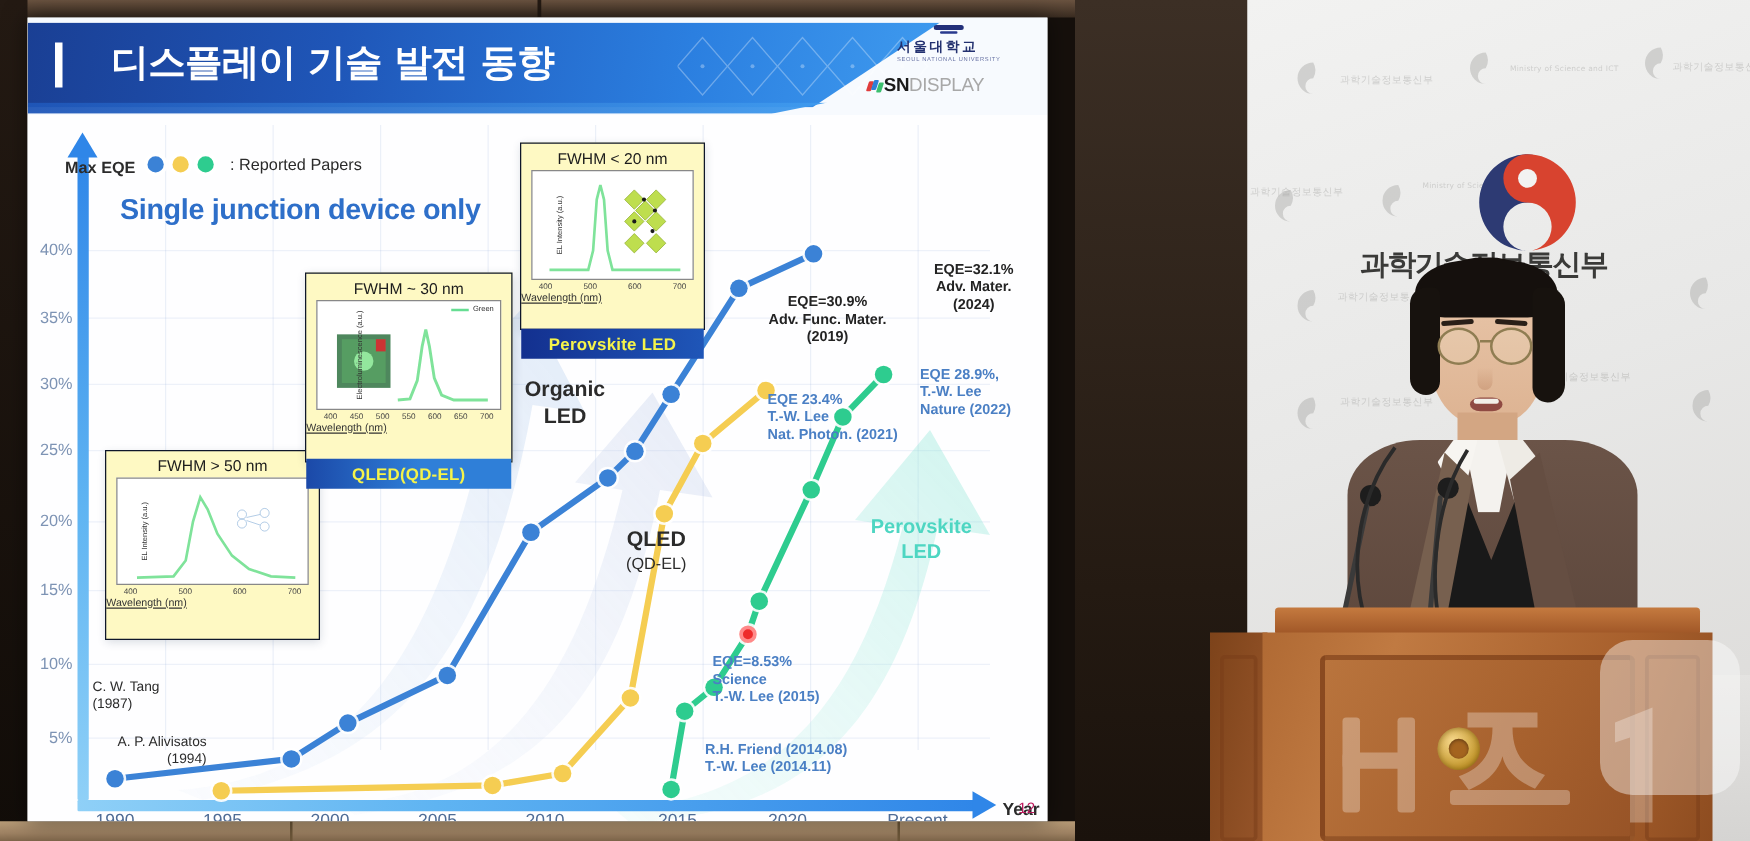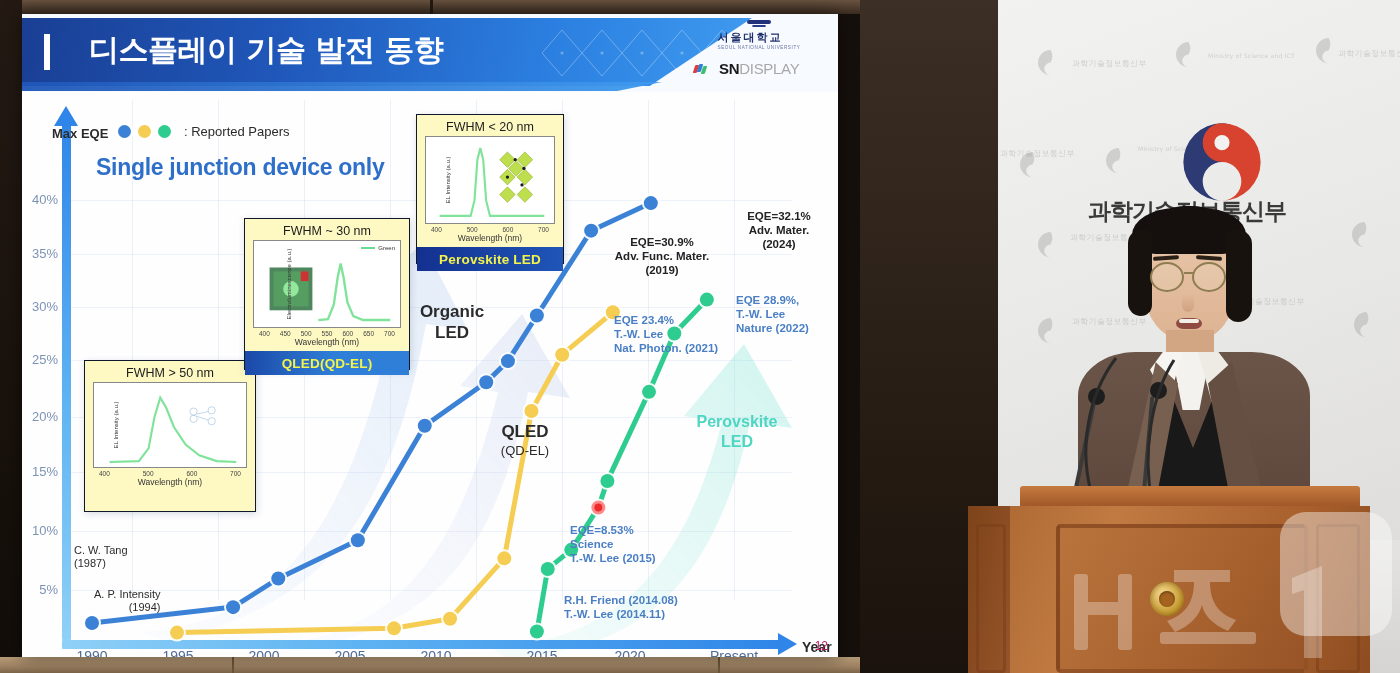--- a/index.html
+++ b/index.html
@@ -47,21 +47,21 @@
     font-family: "DejaVu Sans","Liberation Sans",sans-serif; margin-left: 27px; }
   .logo-box { position:absolute; right:14px; top:6px; width:130px; height:64px; }
   .snu-row { display:flex; align-items:center; gap:6px; height:30px;flex-direction:column; }
   .snu-mark { width:24px; height:24px; border:2px solid #23307a; border-radius:4px;
     position:relative; background:#fff; }
   .snu-mark::before{content:"";position:absolute;left:3px;top:3px;right:3px;bottom:3px;
     border:1.5px solid #2a3a8e; border-radius:2px;}
   .snu-text { font-size:11px; color:#22306f; letter-spacing:2px; font-weight:600;
     font-family:"DejaVu Sans","Liberation Sans",sans-serif;}
   .snu-sub { font-size:4.6px; color:#6a74a5; letter-spacing:.6px; }
-  .snd-row { display:flex; align-items:center; gap:12px; height:26px; margin-top:5px; }
+  .snd-row { display:flex; align-items:center; gap:0; height:26px; margin-top:5px; }
   .snd-tick { width:13px; height:9px; position:relative; }
   .snd-tick i { position:absolute; width:4px; height:8px; border-radius:1px; transform:skewX(-18deg); }
   .snd-text { font-size:15px; font-weight:700; color:#1a1a1a; letter-spacing:-.3px; }
   .snd-text em { font-style:normal; color:#a8a8a8; font-weight:400; }
 
   
   #chart { position:absolute; left:0; top:78px; width:816px; height:565px;
     background:#fefeff; overflow:hidden; }
   .gridv { position:absolute; top:8px; width:1px; height:500px;
     background:rgba(160,185,220,.20); }
@@ -121,21 +121,21 @@
 
   
   .inset { position:absolute; background:#fef9c3; border:1px solid #0f172a;
     box-shadow:1px 2px 7px rgba(40,60,90,.18); }
   .inset-title { text-align:center; font-size:12.5px; color:#1c1c1c; padding:5px 0 2px;
     font-weight:500; }
   .inset-plot { position:relative; margin:0 8px 2px 8px; border:1px solid #888;
     background:#fff; }
   .inset-ylab { position:absolute; left:-1px; top:50%; transform:translateY(-50%) rotate(-90deg);
     transform-origin:center; font-size:6px; color:#333; white-space:nowrap; }
-  .inset-xlab { text-align:center; font-size:8.5px; color:#333; padding-bottom:4px; }
+  .inset-xlab { text-align:left; font-size:8.5px; color:#333; padding-bottom:20px;text-decoration:underline; }
   .inset-ticks { display:flex; justify-content:space-between; font-size:6.5px; color:#444;
     padding:0 4px; }
   .inset-band { height:24px; display:flex; align-items:center; justify-content:center;
     font-size:13.5px; font-weight:700; color:#f5f34a; letter-spacing:.2px;
     background:linear-gradient(90deg,#1b49a8 0%, #2f7fd8 55%, #2f7fd8 100%); }
   .inset-band.dk { background:linear-gradient(90deg,#13308f 0%, #1f56b8 100%); }
   .legend-green { position:absolute; right:5px; top:4px; font-size:6px; color:#333;
     display:flex; align-items:center; gap:3px;}
   .legend-green i { width:14px;height:2px;background:#66dd92;display:inline-block;}
 
@@ -428,21 +428,21 @@
         <div class="cat cat-pero">
           <div>Perovskite</div>
           <div>LED</div>
         </div>
 
         <div class="ann ann-plain" style="left:52px;top:452px">
           <div>C. W. Tang</div>
           <div>(1987)</div>
         </div>
         <div class="ann ann-plain" style="left:72px;top:496px">
-          <div>A. P. Intensity</div>
+          <div>A. P. Alivisatos</div>
           <div style="text-align:right">(1994)</div>
         </div>
         <div class="ann ann-dark" style="left:580px;top:144px;width:120px">
           <div>EQE=30.9%</div>
           <div>Adv. Func. Mater.</div>
           <div>(2019)</div>
         </div>
         <div class="ann ann-dark" style="left:702px;top:118px;width:110px">
           <div>EQE=32.1%</div>
           <div>Adv. Mater.</div>

